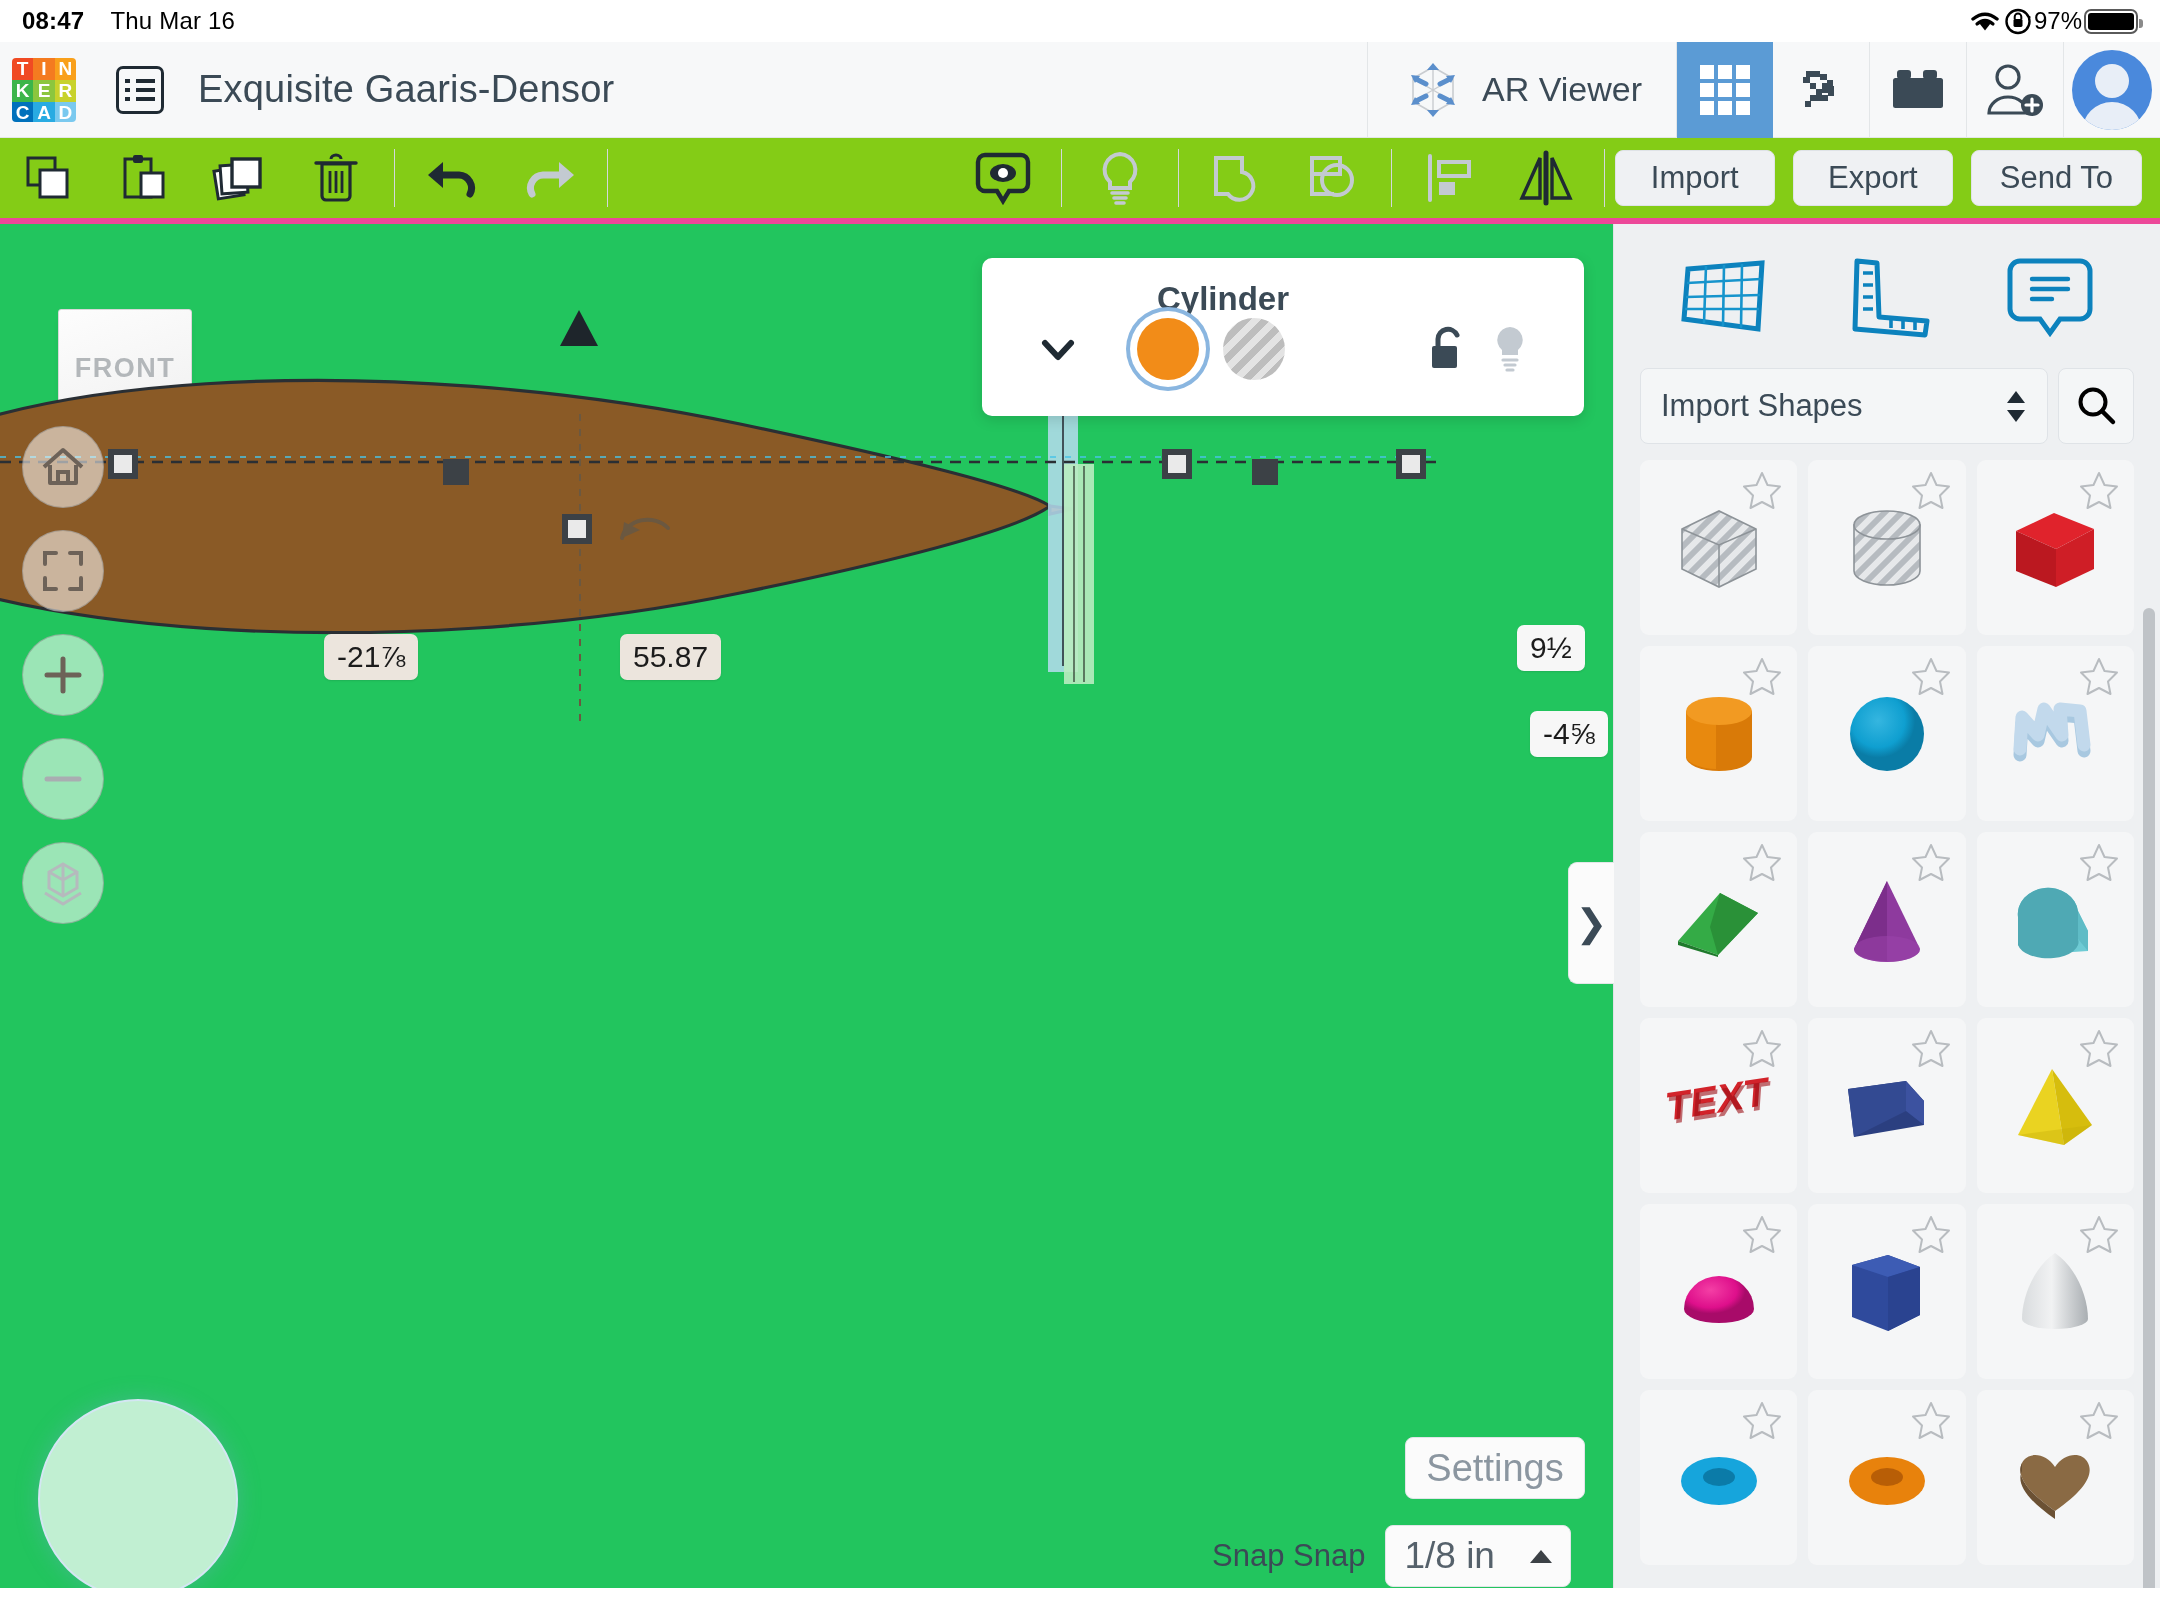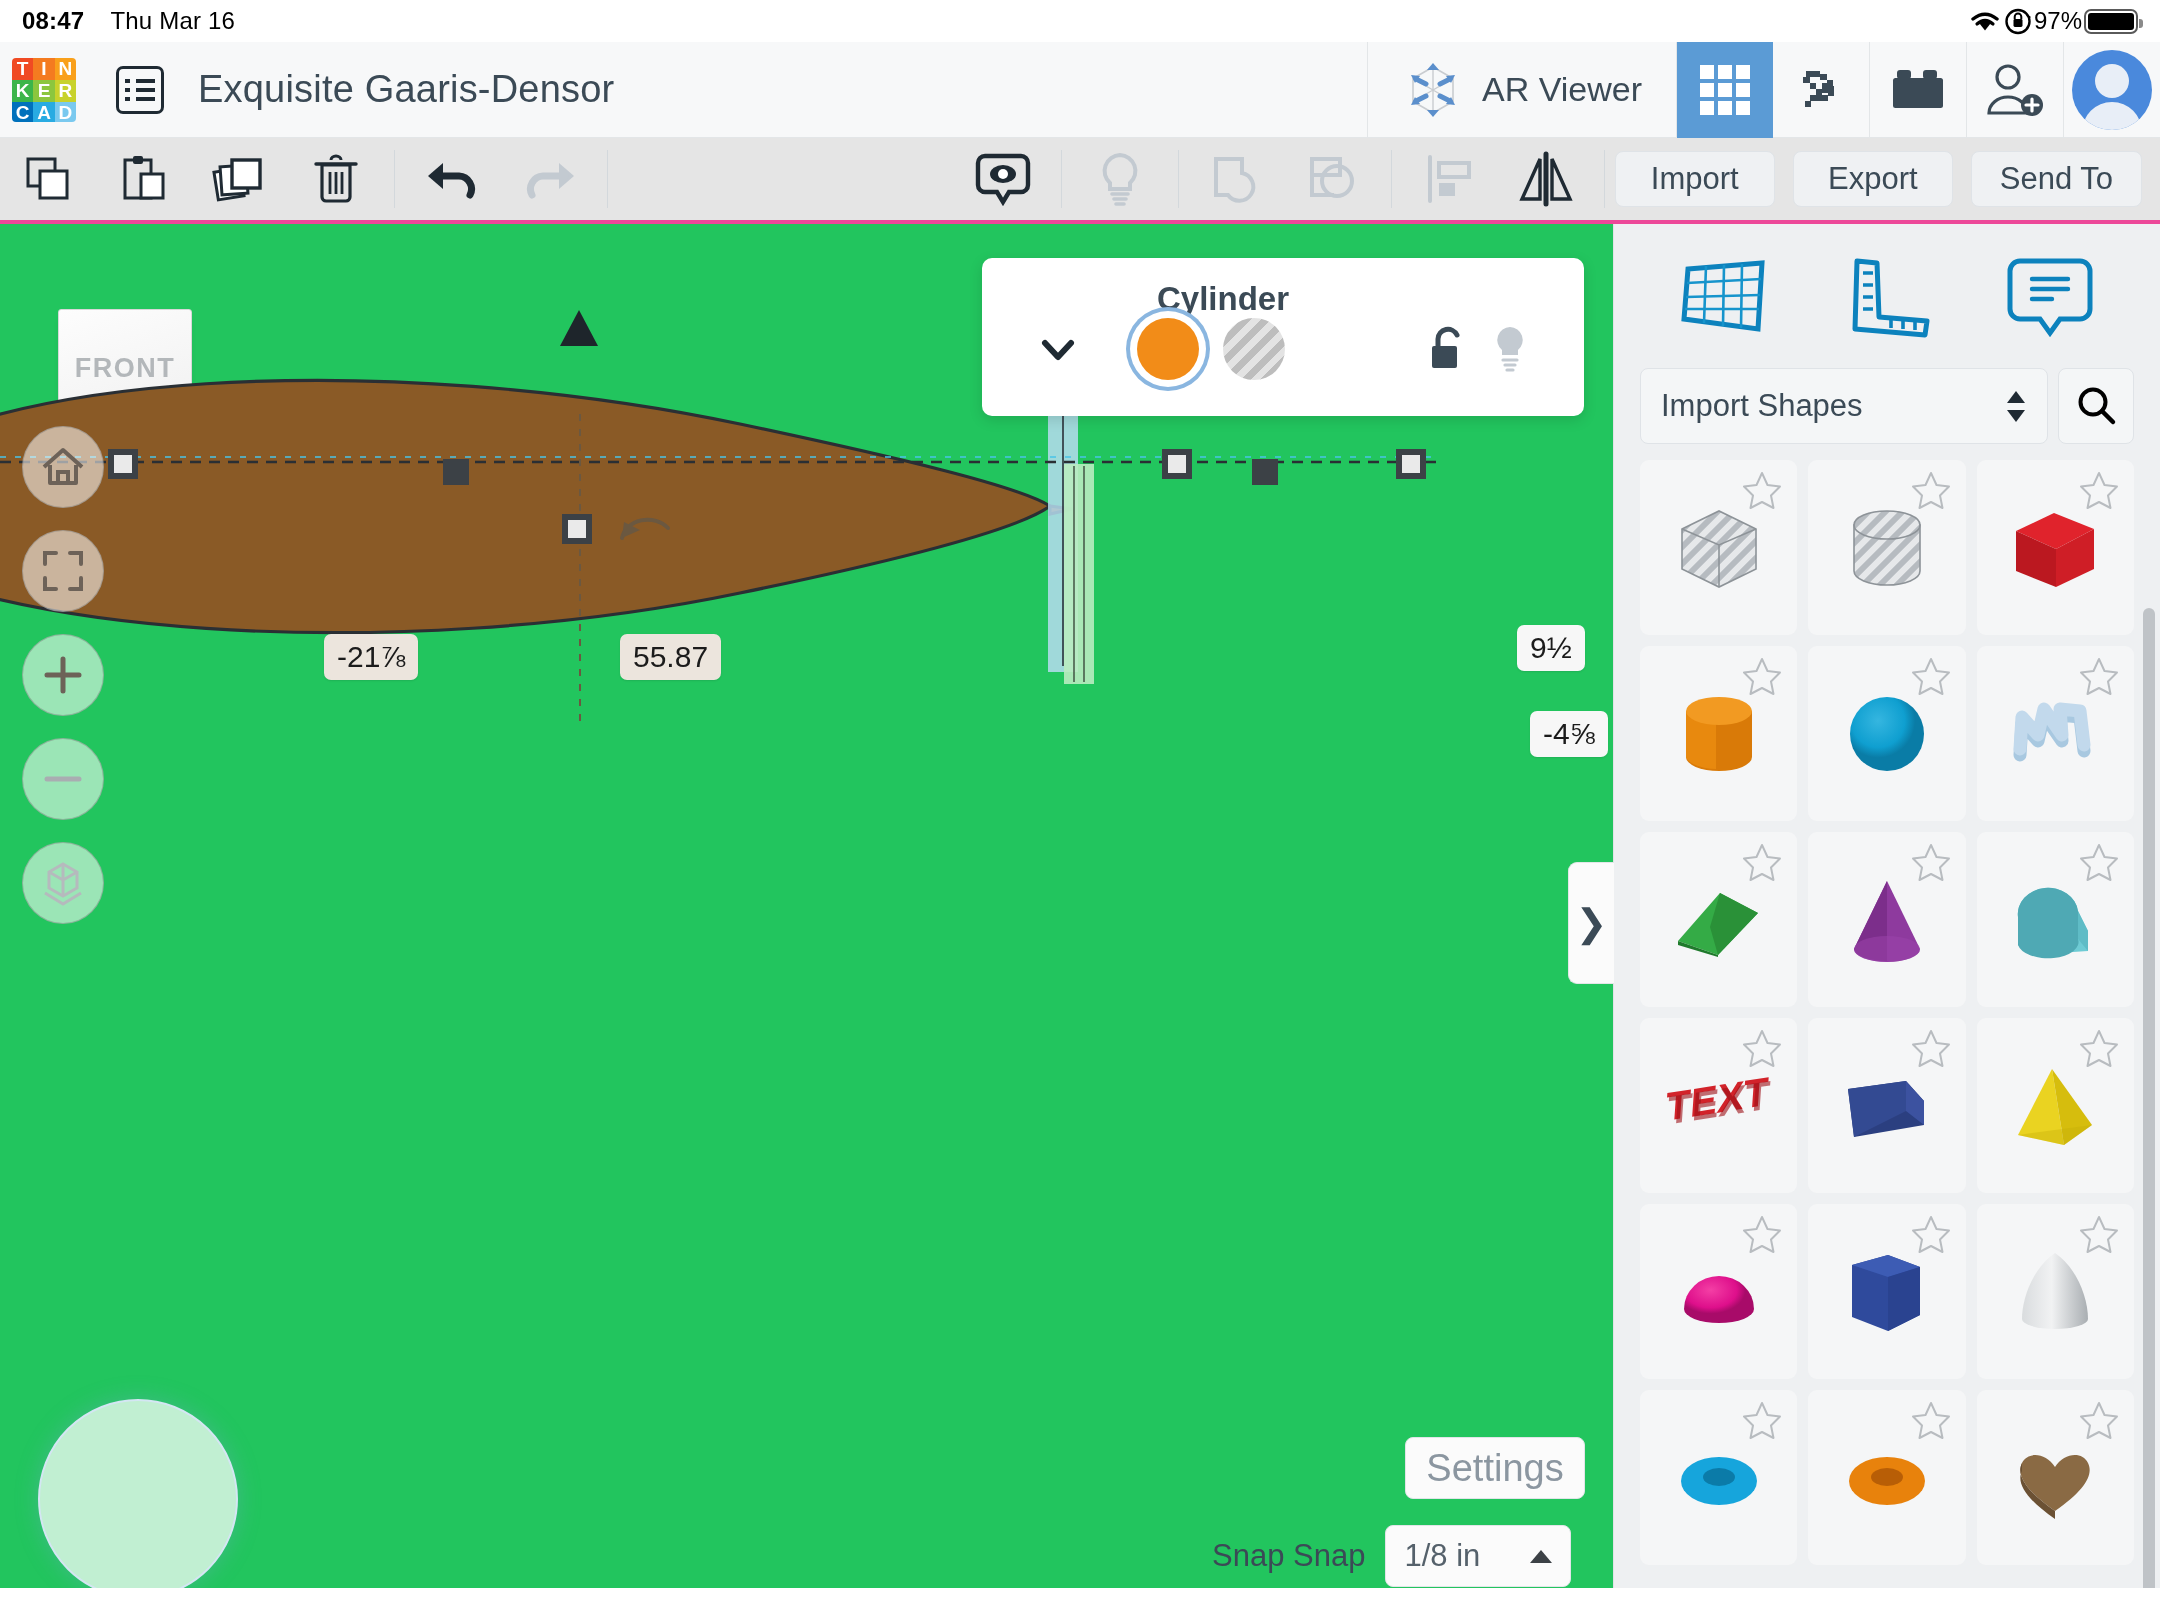--- a/index.html
+++ b/index.html
@@ -54,21 +54,21 @@
   .avatar-wrap{ width:96px; height:96px; display:flex; align-items:center; justify-content:center; }
   .avatar{ width:80px; height:80px; border-radius:50%; background:#4a89dc; position:relative; overflow:hidden; }
   .avatar::before{ content:""; position:absolute; left:50%; top:14px; transform:translateX(-50%);
                    width:34px; height:34px; border-radius:50%; background:#e8eef7; }
   .avatar::after{ content:""; position:absolute; left:50%; top:52px; transform:translateX(-50%);
                   width:60px; height:48px; border-radius:30px 30px 0 0; background:#e8eef7; }
 
   
   .toolbar{
     position:absolute; top:138px; left:0; width:2160px; height:86px;
-    background:#e5e5e5; border-bottom:4px solid #ec4899;
+    background:#84cc16; border-bottom:6px solid #ec4899;
     display:flex; align-items:center; z-index:45;
   }
   .tb-btn{ width:96px; height:86px; display:flex; align-items:center; justify-content:center; }
   .tb-sep{ width:1px; height:58px; background:#d3d8dc; margin:0 10px; }
   .tb-txtbtn{
     height:56px; min-width:160px; padding:0 28px; margin-right:18px;
     background:#eff1f3; border:1px solid #dfe3e7; border-radius:8px;
     font-size:31px; color:#3b4a56; display:flex; align-items:center; justify-content:center;
   }
 
@@ -158,21 +158,21 @@
   .settings-btn{
     position:absolute; left:1405px; top:1437px; width:180px; height:62px;
     background:#fbfbfb; border:1px solid #e1e5e8; border-radius:8px;
     display:flex; align-items:center; justify-content:center;
     font-size:38px; color:#8b96a0; z-index:30;
   }
   .snap-row{ position:absolute; left:1212px; top:1525px; display:flex; align-items:center; gap:20px; z-index:30; }
   .snap-label{ font-size:31px; color:#3b4a56; }
   .snap-select{ width:186px; height:62px; background:#fbfbfb; border:1px solid #e1e5e8; border-radius:8px;
                 display:flex; align-items:center; padding:0 18px; }
-  .snap-select span{ font-size:31px; color:#55616b; }
+  .snap-select span{ font-size:37px; color:#55616b; }
   .caret-up{ margin-left:auto; width:0;height:0; border-left:11px solid transparent;
              border-right:11px solid transparent; border-bottom:13px solid #3c4146; }
 
   .panel-tab{
     position:absolute; left:1568px; top:862px; width:46px; height:122px;
     background:#fbfbfb; border:1px solid #e3e6e8; border-right:none;
     border-radius:9px 0 0 9px; display:flex; align-items:center; justify-content:center;
     font-size:38px; color:#3b4a56; z-index:25;
   }
 </style>

